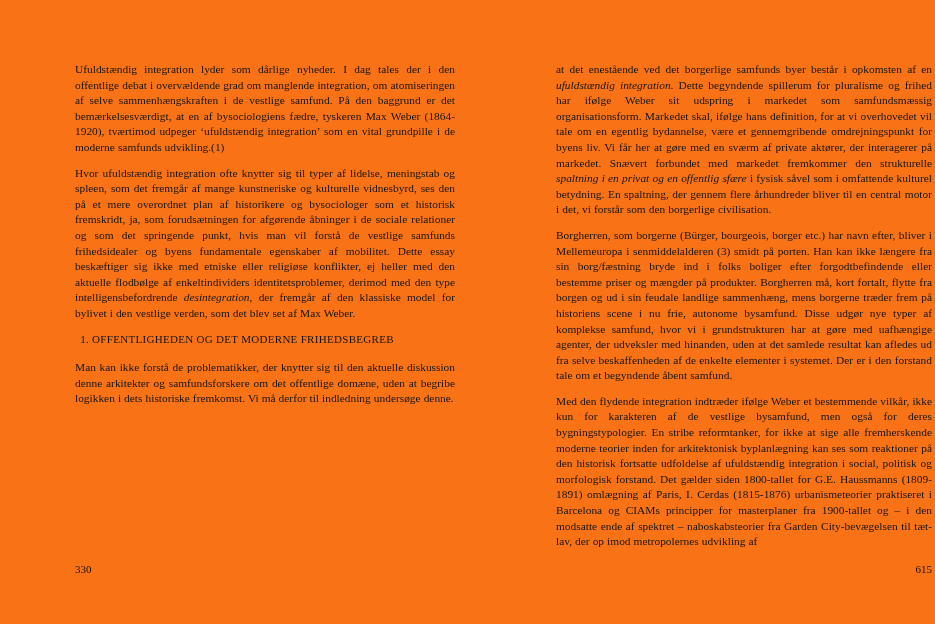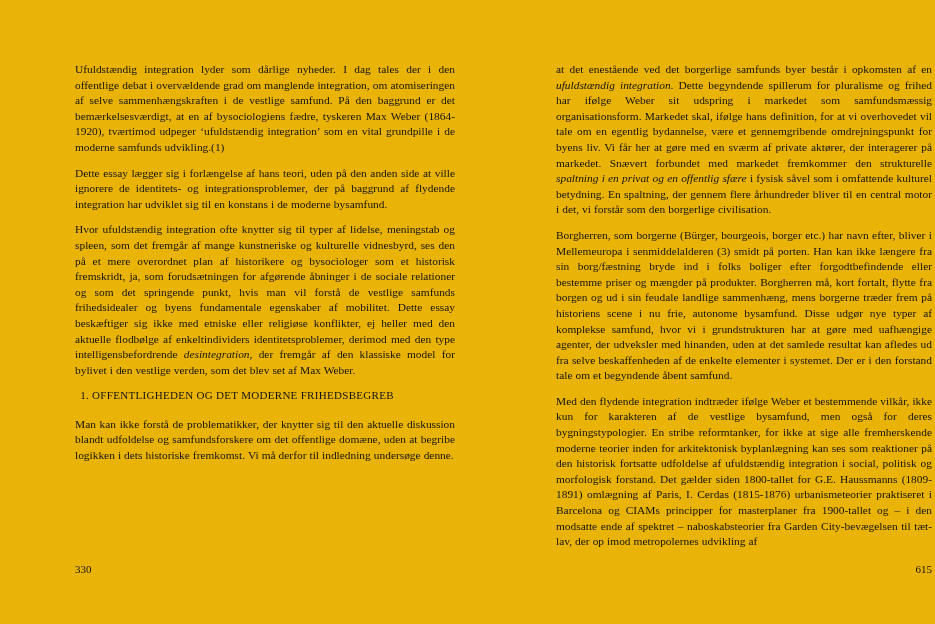--- a/index.html
+++ b/index.html
@@ -11,21 +11,21 @@
     position: relative;
     width: 935px;
     height: 624px;
     overflow: hidden;
     font-family: "Liberation Serif", serif;
     color: #141414;
   }
   .spread {
     position: absolute;
     inset: 0;
-    background: #eab308;
+    background: #f97316;
   }
   .page {
     position: absolute;
     top: 62px;
     bottom: 0;
   }
   .page--left  { left: 75px;  width: 380px; }
   .page--right { left: 540px; width: 376px; margin-left: 16px; }
 
   .page p {
@@ -61,28 +61,27 @@
   .folio--right { right: 0; }
 </style>
 </head>
 <body>
 
 <div class="spread">
 
   <section class="page page--left">
     <p><span>Ufuldstændig integration lyder som dårlige nyheder. I dag tales der i den offentlige debat i overvældende grad om manglende integration, om atomiseringen af selve sammenhængskraften i de vestlige samfund. På den baggrund er det bemærkelsesværdigt, at en af bysociologiens fædre, tyskeren Max Weber (1864-1920), tværtimod udpeger ‘ufuldstændig integration’ som en vital grundpille i de moderne samfunds udvikling.(1)</span></p>
 
-    <p><span>Dette essay lægger sig i forlængelse af hans teori, uden på den anden side at ville ignorere de identitets- og integrationsproblemer, der på baggrund af flydende integration har udviklet sig til en konstans i de moderne bysamfund.</span></p>
 
     <p><span>Hvor ufuldstændig integration ofte knytter sig til typer af lidelse, meningstab og spleen, som det fremgår af mange kunstneriske og kulturelle vidnesbyrd, ses den på et mere overordnet plan af historikere og bysociologer som et historisk fremskridt, ja, som forudsætningen for afgørende åbninger i de sociale relationer og som det springende punkt, hvis man vil forstå de vestlige samfunds frihedsidealer og byens fundamentale egenskaber af mobilitet. Dette essay beskæftiger sig ikke med etniske eller religiøse konflikter, ej heller med den aktuelle flodbølge af enkeltindividers identitetsproblemer, derimod med den type intelligensbefordrende </span><em>desintegration</em><span>, der fremgår af den klassiske model for bylivet i den vestlige verden, som det blev set af Max Weber.</span></p>
 
 
     <h2 class="section-heading">1. OFFENTLIGHEDEN OG DET MODERNE FRIHEDSBEGREB</h2>
 
-    <p><span>Man kan ikke forstå de problematikker, der knytter sig til den aktuelle diskussion blandt udfoldelse og samfundsforskere om det offentlige domæne, uden at begribe logikken i dets historiske fremkomst. Vi må derfor til indledning undersøge denne.</span></p>
+    <p><span>Man kan ikke forstå de problematikker, der knytter sig til den aktuelle diskussion denne arkitekter og samfundsforskere om det offentlige domæne, uden at begribe logikken i dets historiske fremkomst. Vi må derfor til indledning undersøge denne.</span></p>
 
 
     <div class="folio folio--left">330</div>
   </section>
 
   <section class="page page--right">
     <p><span>at det enestående ved det borgerlige samfunds byer består i opkomsten af en </span><em>ufuldstændig integration</em><span>. Dette begyndende spillerum for pluralisme og frihed har ifølge Weber sit udspring i markedet som samfundsmæssig organisationsform. Markedet skal, ifølge hans definition, for at vi overhovedet vil tale om en egentlig bydannelse, være et gennemgribende omdrejningspunkt for byens liv. Vi får her at gøre med en sværm af private aktører, der interagerer på markedet. Snævert forbundet med markedet fremkommer den strukturelle </span><em>spaltning i en privat og en offentlig sfære</em><span> i fysisk såvel som i omfattende kulturel betydning. En spaltning, der gennem flere århundreder bliver til en central motor i det, vi forstår som den borgerlige civilisation.</span></p>
 
     <p><span>Borgherren, som borgerne (Bürger, bourgeois, borger etc.) har navn efter, bliver i Mellemeuropa i senmiddelalderen (3) smidt på porten. Han kan ikke længere fra sin borg/fæstning bryde ind i folks boliger efter forgodtbefindende eller bestemme priser og mængder på produkter. Borgherren må, kort fortalt, flytte fra borgen og ud i sin feudale landlige sammenhæng, mens borgerne træder frem på historiens scene i nu frie, autonome bysamfund. Disse udgør nye typer af komplekse samfund, hvor vi i grundstrukturen har at gøre med uafhængige agenter, der udveksler med hinanden, uden at det samlede resultat kan afledes ud fra selve beskaffenheden af de enkelte elementer i systemet. Der er i den forstand tale om et begyndende åbent samfund.</span></p>
 

